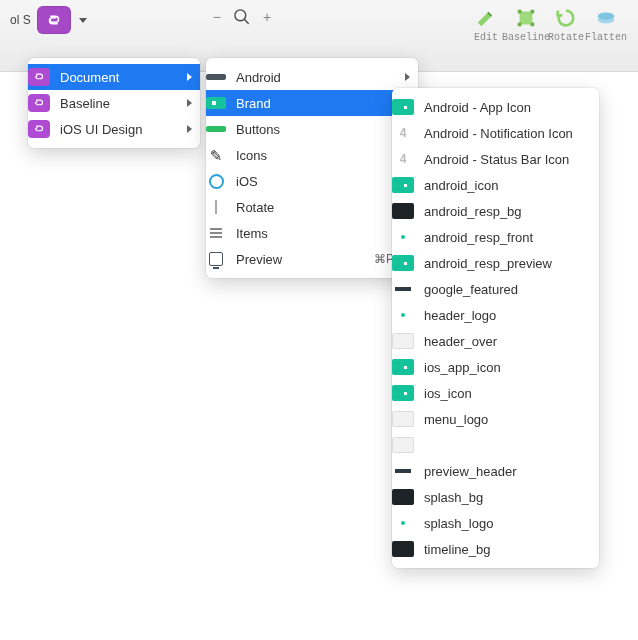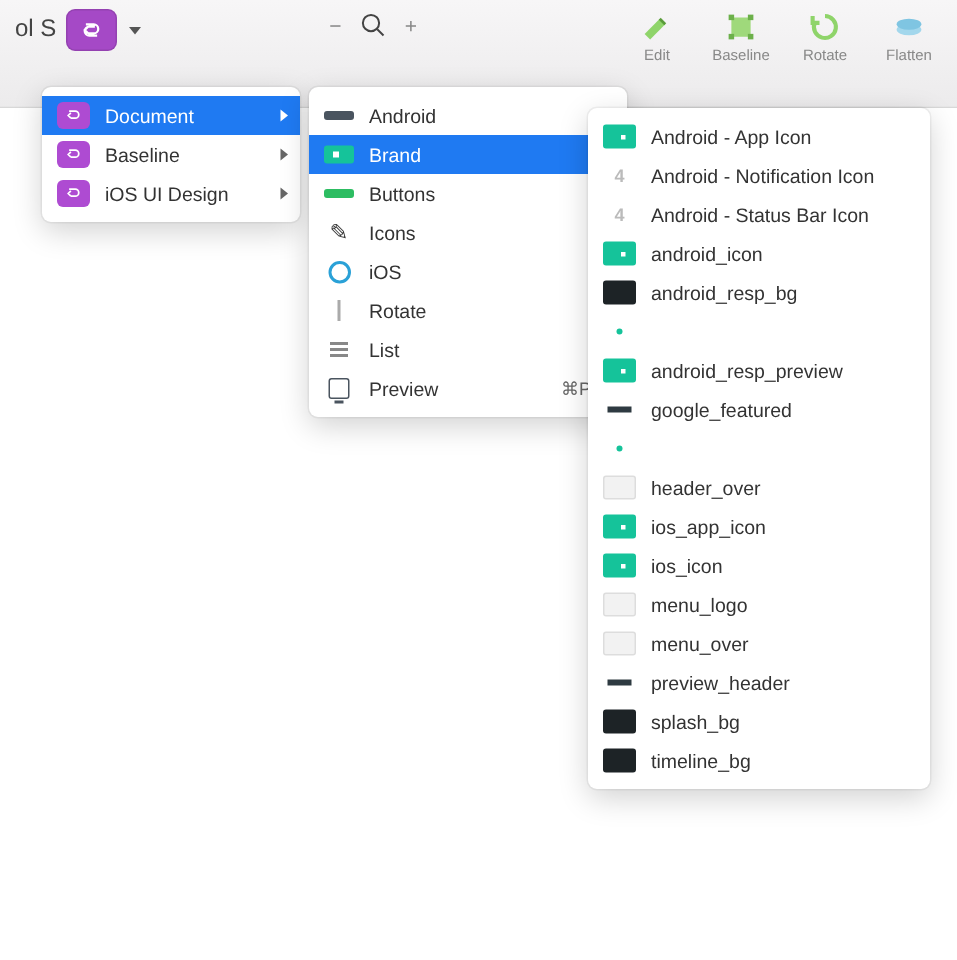--- a/index.html
+++ b/index.html
@@ -39,40 +39,40 @@
   }
   .app-tile svg { width: 18px; height: 18px; }
   .app-caret {
     width: 0; height: 0;
     border-left: 4px solid transparent;
     border-right: 4px solid transparent;
     border-top: 5px solid #555;
     margin-left: 2px;
   }
   .toolbar-text-frag {
-    font-size: 16px;
+    font-size: 12px;
     color: #444;
     margin-left: 4px;
   }
   .toolbar-search {
     display: flex;
     align-items: center;
     gap: 10px;
     margin-left: 120px;
     margin-top: 6px;
   }
   .zoom-sign { color: #888; font-size: 14px; font-weight: 300; }
   .mag { width: 22px; height: 22px; display:flex; align-items:center; justify-content:center;}
   .toolbar-right {
     position: absolute;
     right: 12px;
     top: 6px;
     display: flex;
-    gap: 16px;
     align-items: flex-start;
+    font-family: Liberation Mono, monospace;
   }
   .tool-btn {
     display: flex;
     flex-direction: column;
     align-items: center;
     gap: 2px;
     width: 40px;
   }
   .tool-btn .ticon { width: 24px; height: 24px; display:flex; align-items:center; justify-content:center; }
   .tool-btn .tlabel { font-size: 10px; color: #888; }
@@ -84,26 +84,26 @@
   }
   .menu {
     position: absolute;
     background: #fff;
     border-radius: 6px;
     box-shadow: 0 6px 20px rgba(0,0,0,.18), 0 0 0 1px rgba(0,0,0,.05);
     padding: 6px 0;
   }
   .menu1 { left: 28px; top: -14px; width: 172px; }
   .menu2 { left: 206px; top: -14px; width: 212px; }
-  .menu3 { left: 392px; top: 0px; width: 228px; max-height: 560px; overflow:hidden;}
+  .menu3 { left: 392px; top: 16px; width: 207px; max-height: 560px; overflow:hidden;}
   .mitem {
     display: flex;
     align-items: center;
     height: 26px;
-    padding: 0 10px 0 10px;
+    padding: 0 10px 0 0;
     gap: 10px;
     position: relative;
   }
   .mitem.sel { background: #1f7af2; color: #fff; }
   .mitem .sub {
     position: absolute;
     right: 8px;
     top: 50%;
     transform: translateY(-50%);
     width: 0; height: 0;
@@ -312,21 +312,21 @@
     <span class="sub"></span>
       </div>
       <div class="mitem">
     <span class="ico">
           <span class="list-ic">
             <span></span>
             <span></span>
             <span></span>
           </span>
         </span>
-    <span class="item-label">List</span>
+    <span class="item-label">Items</span>
 
     <span class="sub"></span>
       </div>
       <div class="mitem">
     <span class="ico">
           <span class="device-ic"></span>
         </span>
     <span class="item-label">Preview</span>
     <span class="shortcut">⌘P</span>
     <span class="sub"></span>
@@ -353,33 +353,35 @@
           <span class="tinydot"></span>
         </span>
     <span class="item-label">android_icon</span>
       </div>
       <div class="mitem">
     <span class="thumb dark"></span>
     <span class="item-label">android_resp_bg</span>
       </div>
       <div class="mitem">
     <span class="thumb dot"></span>
+    <span class="item-label">android_resp_front</span>
       </div>
       <div class="mitem">
     <span class="thumb teal">
           <span class="tinydot"></span>
         </span>
     <span class="item-label">android_resp_preview</span>
       </div>
       <div class="mitem">
     <span class="thumb bar"></span>
     <span class="item-label">google_featured</span>
       </div>
       <div class="mitem">
     <span class="thumb dot"></span>
+    <span class="item-label">header_logo</span>
       </div>
       <div class="mitem">
     <span class="thumb white"></span>
     <span class="item-label">header_over</span>
       </div>
       <div class="mitem">
     <span class="thumb teal">
           <span class="tinydot"></span>
         </span>
     <span class="item-label">ios_app_icon</span>
@@ -389,29 +391,32 @@
           <span class="tinydot"></span>
         </span>
     <span class="item-label">ios_icon</span>
       </div>
       <div class="mitem">
     <span class="thumb white"></span>
     <span class="item-label">menu_logo</span>
       </div>
       <div class="mitem">
     <span class="thumb white"></span>
-    <span class="item-label">menu_over</span>
       </div>
       <div class="mitem">
     <span class="thumb bar"></span>
     <span class="item-label">preview_header</span>
       </div>
       <div class="mitem">
     <span class="thumb dark"></span>
     <span class="item-label">splash_bg</span>
       </div>
       <div class="mitem">
+    <span class="thumb dot"></span>
+    <span class="item-label">splash_logo</span>
+      </div>
+      <div class="mitem">
     <span class="thumb dark"></span>
     <span class="item-label">timeline_bg</span>
       </div>
     </div>
 
 </div>
 
 </body></html>

